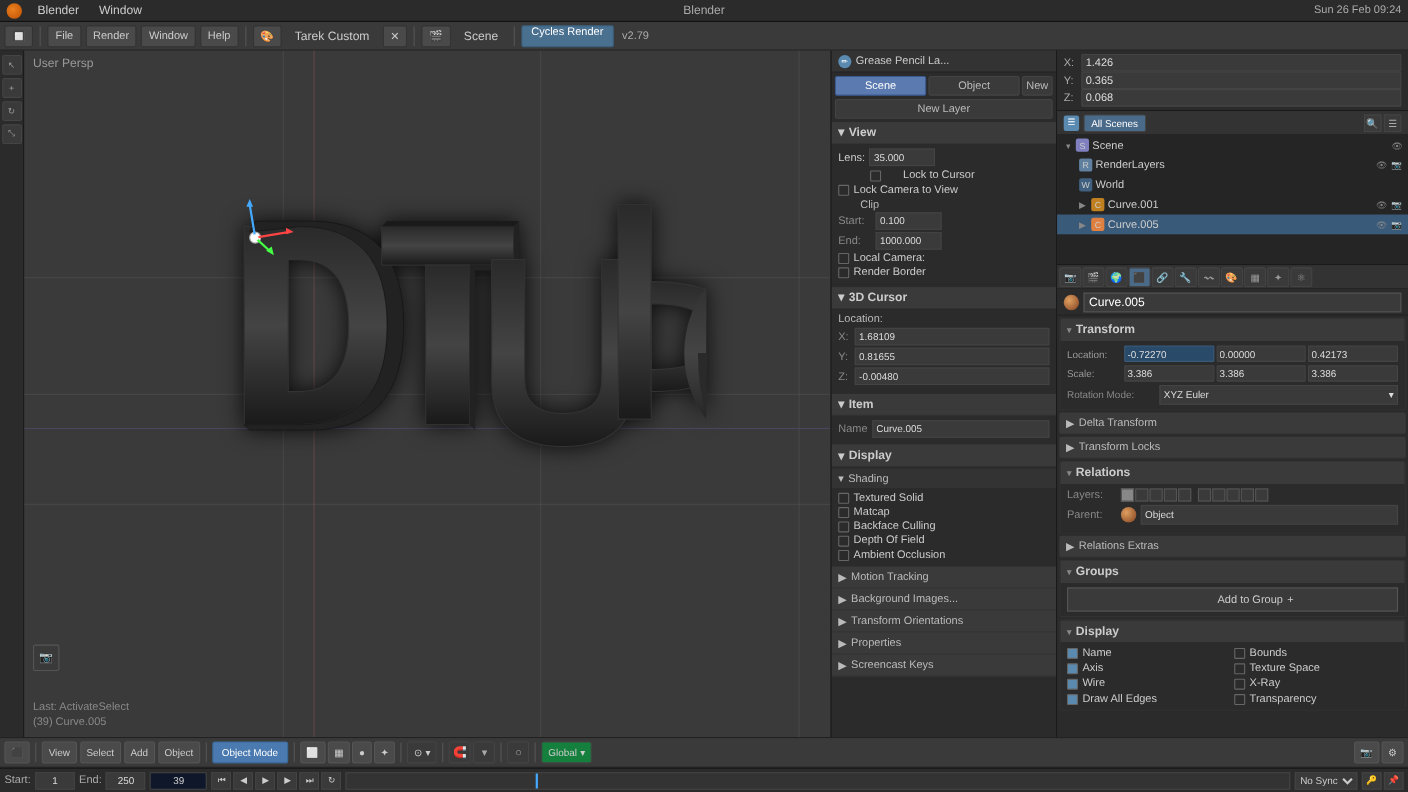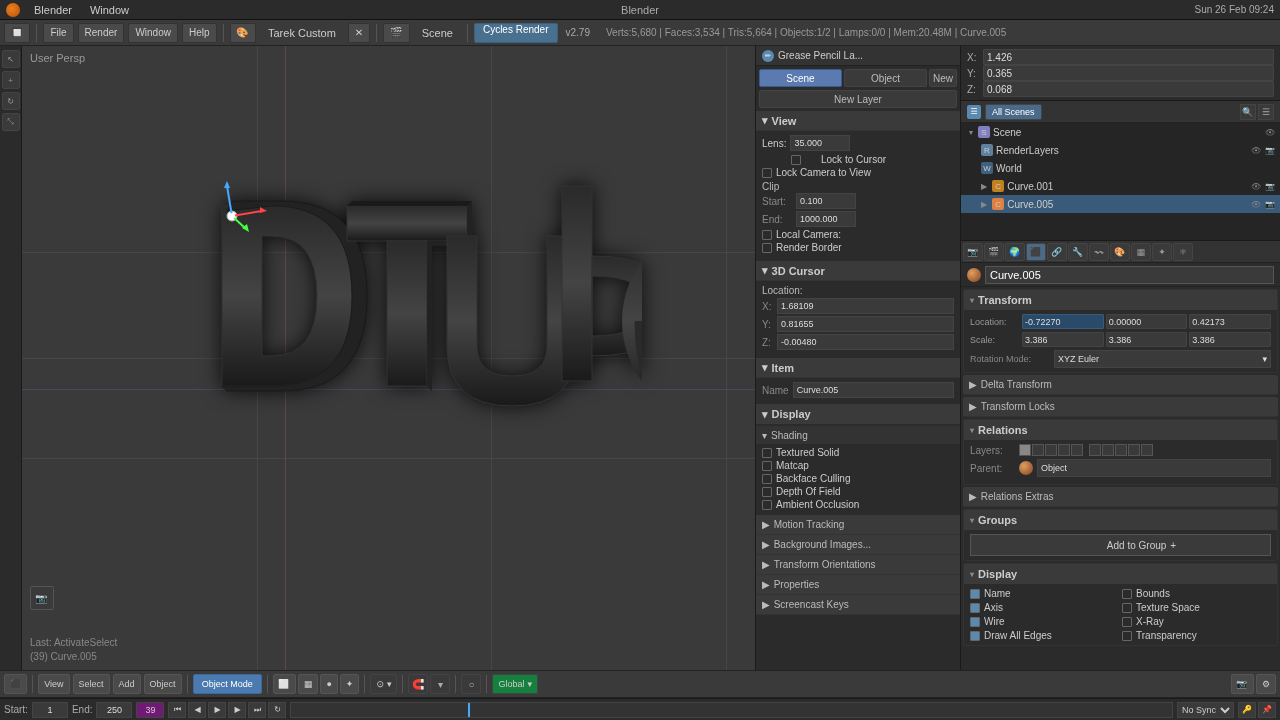--- a/index.html
+++ b/index.html
@@ -709,21 +709,20 @@
   <div class="toolbar-separator"></div>
   <div class="toolbar-btn">🎨</div>
   <span class="scene-label">Tarek Custom</span>
   <div class="toolbar-btn">✕</div>
   <div class="toolbar-separator"></div>
   <div class="toolbar-btn">🎬</div>
   <span class="scene-label">Scene</span>
   <div class="toolbar-separator"></div>
   <div class="engine-btn">Cycles Render</div>
   <span style="font-size:10px;color:#aaa;margin:0 4px;">v2.79</span>
-  <span class="info-bar">Verts:5,680 | Faces:3,534 | Tris:5,664 | Objects:1/2 | Lamps:0/0 | Mem:20.48M | Curve.005</span>
 </div>
 
 <div class="content-area">
 
   <div class="left-panel">
     <div class="left-tool">↖</div>
     <div class="left-tool">+</div>
     <div class="left-tool">↻</div>
     <div class="left-tool">⤡</div>
   </div>
@@ -841,21 +840,21 @@
           </div>
           <div style="display:flex;align-items:center;gap:20px;margin-bottom:2px;font-size:10px;padding-left:29px;">
             <div class="cb-dot"></div>
             <span>Lock to Cursor</span>
           </div>
           <div style="display:flex;align-items:center;gap:4px;margin-bottom:2px;font-size:10px;">
             <div class="cb-dot"></div>
             <span>Lock Camera to View</span>
           </div>
 
-          <div style="font-size:10px;color:#bbb;margin-top:3px;margin-bottom:1px;">Clip</div>
+          <div style="font-size:10px;color:#bbb;margin-top:3px;margin-bottom:1px;margin-left:20px;">Clip</div>
           <div style="display:flex;align-items:center;gap:4px;margin-bottom:2px;font-size:10px;">
             <span style="color:#888;min-width:30px;">Start:</span>
             <input type="text" class="nf" style="width: 60px;" value="0.100">
           </div>
           <div style="display:flex;align-items:center;gap:4px;margin-bottom:2px;font-size:10px;">
             <span style="color:#888;min-width:30px;">End:</span>
             <input type="text" class="nf" style="width: 60px;" value="1000.000">
           </div>
           <div style="display:flex;align-items:center;gap:4px;margin-bottom:2px;font-size:10px;">
             <div class="cb-dot"></div>
@@ -1241,21 +1240,21 @@
     <div class="bt-btn">📷</div>
     <div class="bt-btn">⚙</div>
   </div>
 </div>
 
 <div style="height:22px;background:#2b2b2b;display:flex;align-items:center;padding:0 4px;gap:4px;border-top:1px solid #1a1a1a;overflow:hidden;">
   <span class="tl-label">Start:</span>
   <input type="text" class="tl-input" value="1" style="">
   <span class="tl-label">End:</span>
   <input type="text" class="tl-input" value="250" style="">
-  <div style="width:28px;height:16px;background:#701a75;border:1px solid #444;color:#ccc;font-size:9px;cursor:pointer;display:flex;align-items:center;justify-content:center;border-radius:1px;">39</div>
+  <div style="width:52px;height:16px;background:#0f172a;border:1px solid #444;color:#ccc;font-size:9px;cursor:pointer;display:flex;align-items:center;justify-content:center;border-radius:1px;">39</div>
   <div class="tl-transport">
     <div class="tl-btn">⏮</div>
     <div class="tl-btn">◀</div>
     <div class="tl-btn">▶</div>
     <div class="tl-btn">▶</div>
     <div class="tl-btn">⏭</div>
     <div class="tl-btn">↻</div>
   </div>
   <div class="tl-frame-ruler">
     <div class="tl-playhead"></div>

